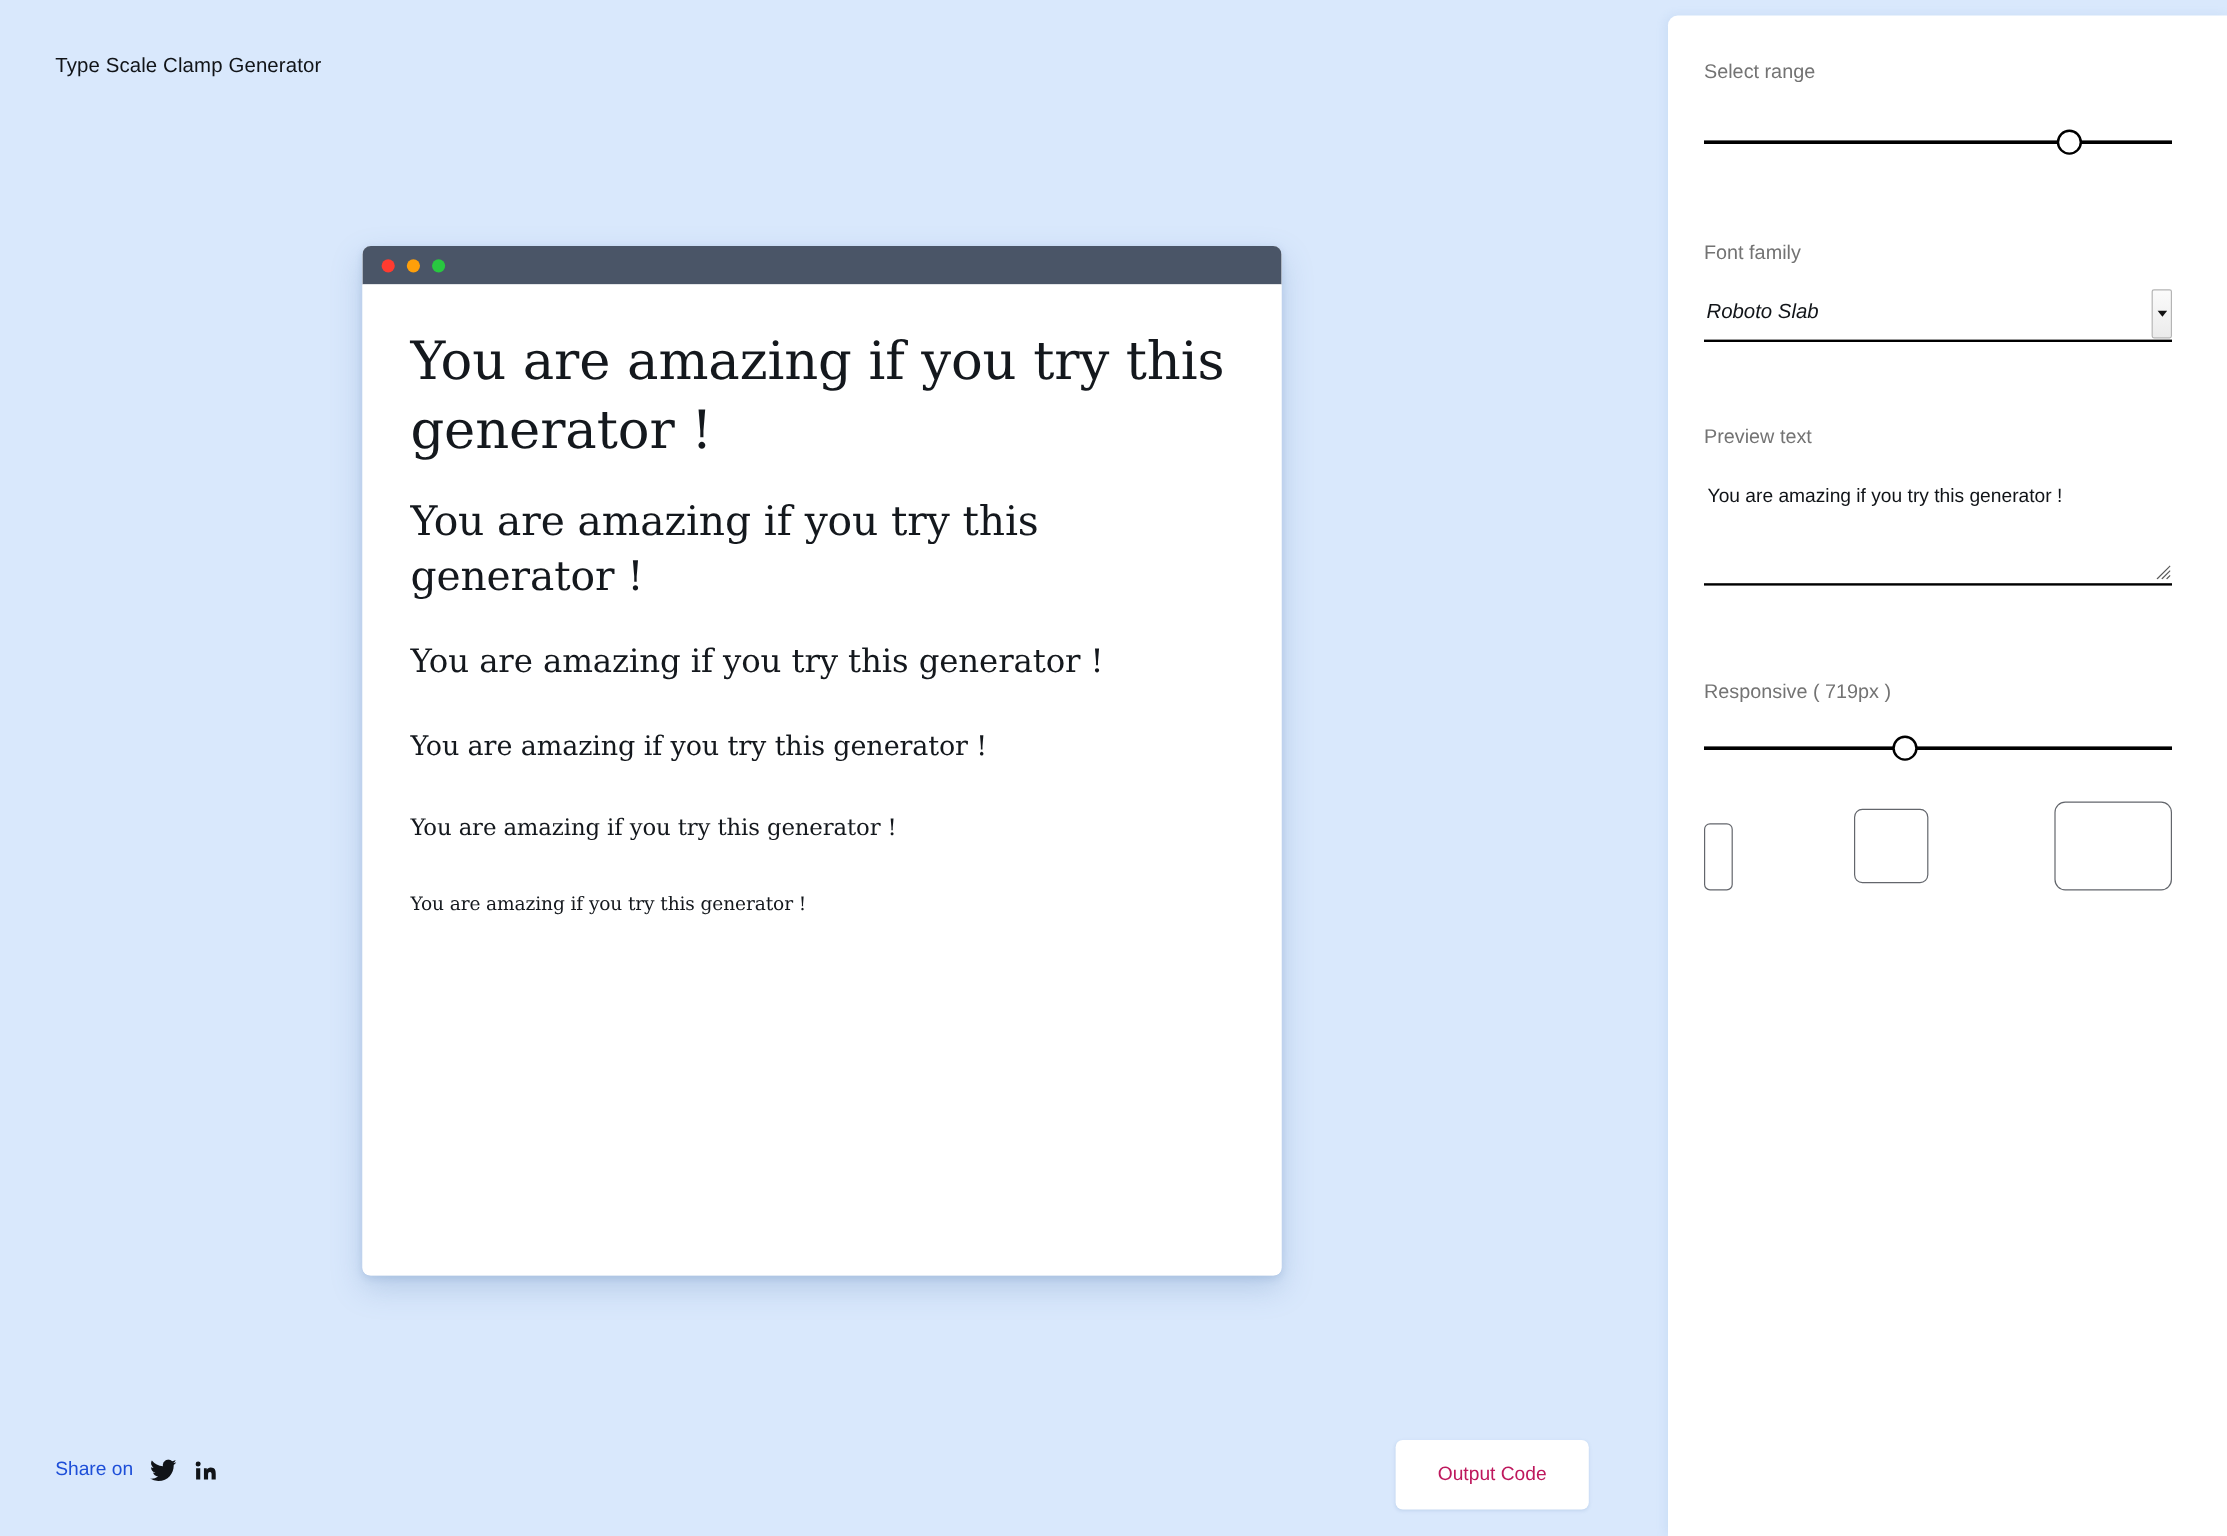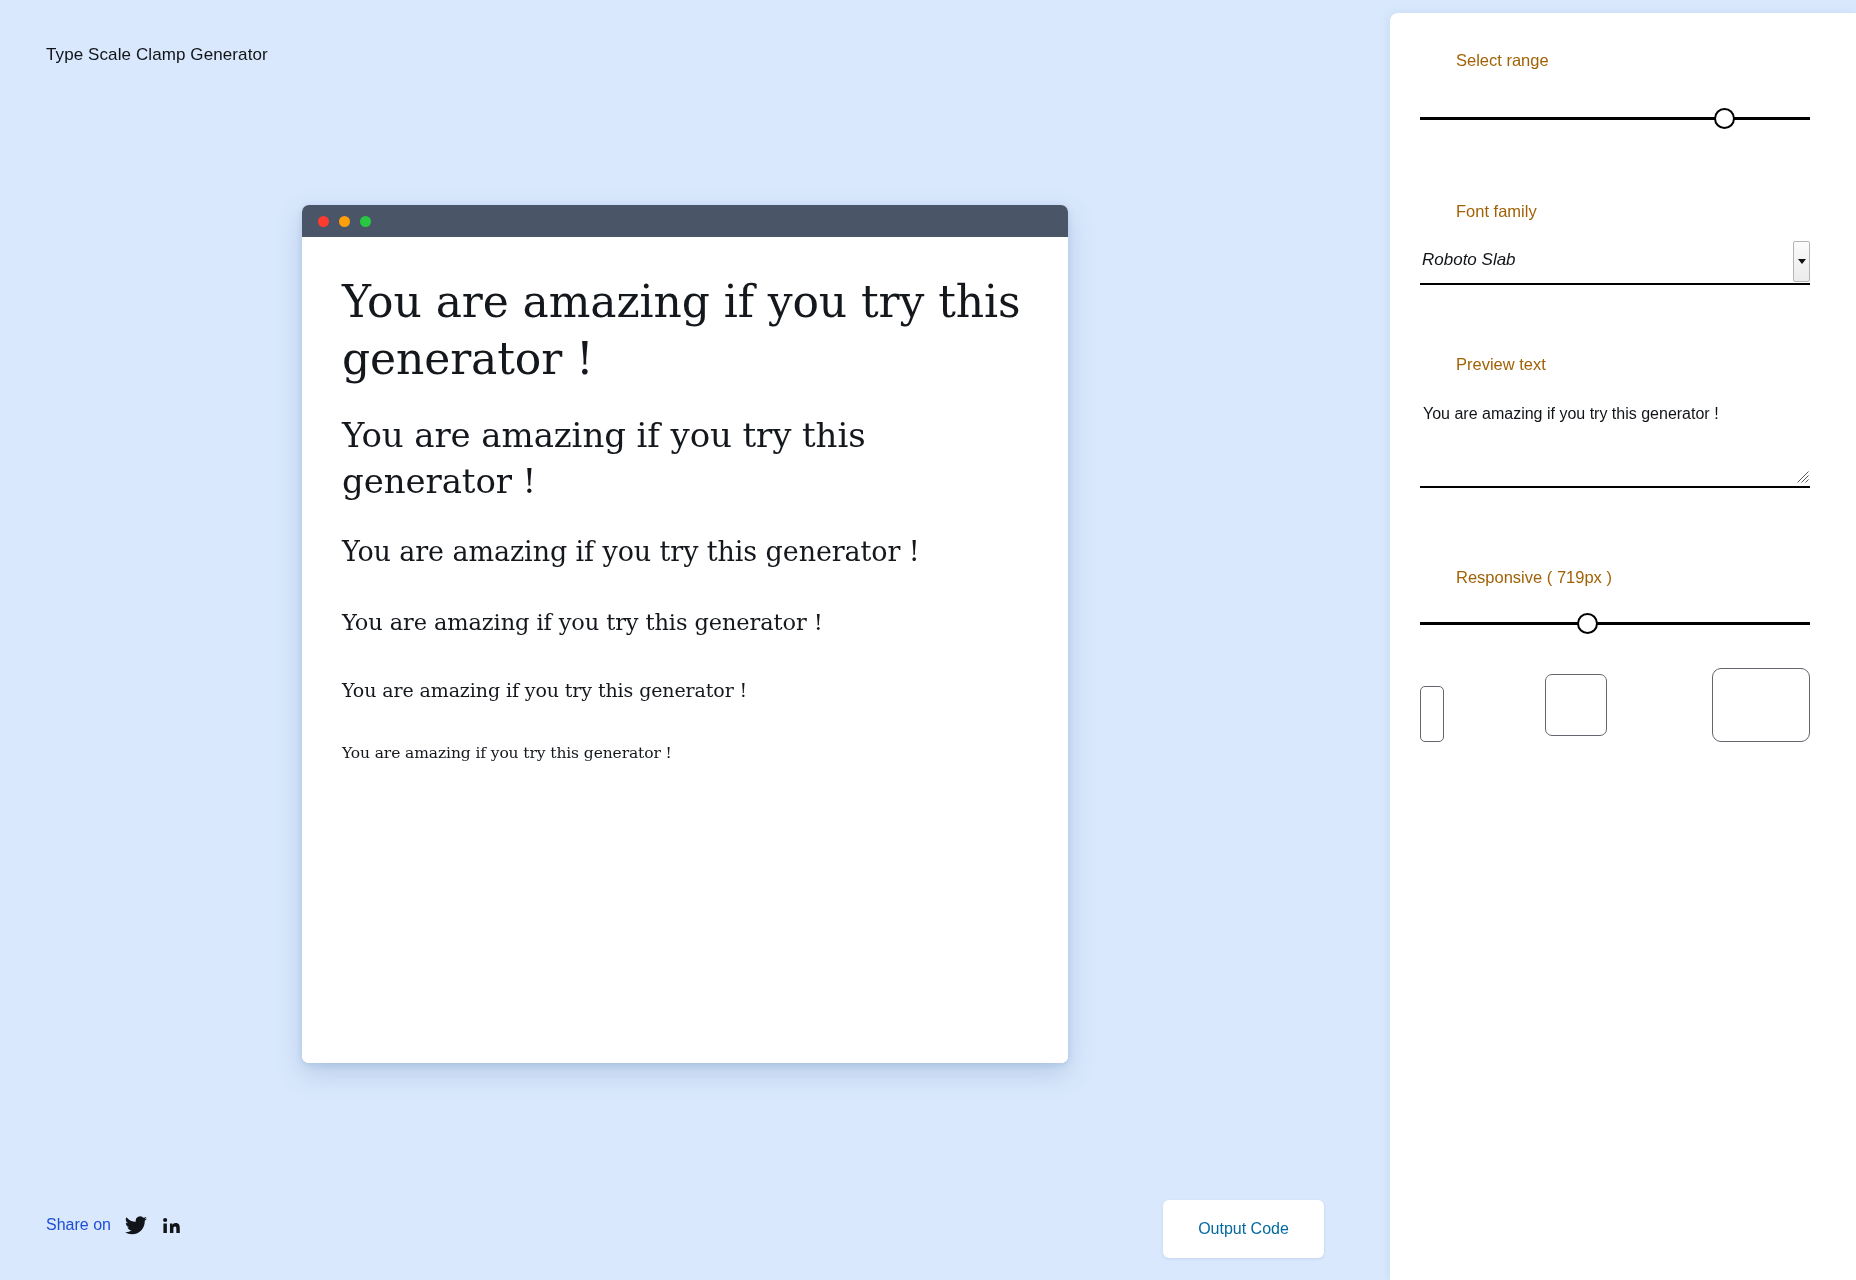--- a/index.html
+++ b/index.html
@@ -93,44 +93,43 @@
   
   #output-code-button {
     position: absolute;
     left: 1163px; top: 1200px;
     width: 161px; height: 58px;
     background: #ffffff;
     border: none;
     border-radius: 6px;
     font-family: "Liberation Sans", sans-serif;
     font-size: 16px;
-    color: #0369a1;
+    color: #be185d;
     cursor: pointer;
     box-shadow: 0 1px 3px rgba(90,130,180,.18);
   }
 
   
   #settings-panel {
     position: absolute;
     right: 0; top: 13px;
     width: 466px; height: 1267px;
     background: #ffffff;
     border-radius: 8px 0 0 0;
     box-shadow: -2px 0 8px rgba(120,160,210,.14);
   }
   .panel-inner {
     position: absolute;
     left: 30px; top: 0;
     width: 390px;
   }
   .field-label {
     font-size: 16.5px;
-    color: #a16207;
+    color: #737373;
     font-weight: 400;
-    margin-left: 36px;
   }
 
   
   .slider {
     position: relative;
     width: 390px;
     height: 26px;
     cursor: pointer;
   }
   .slider-track {

